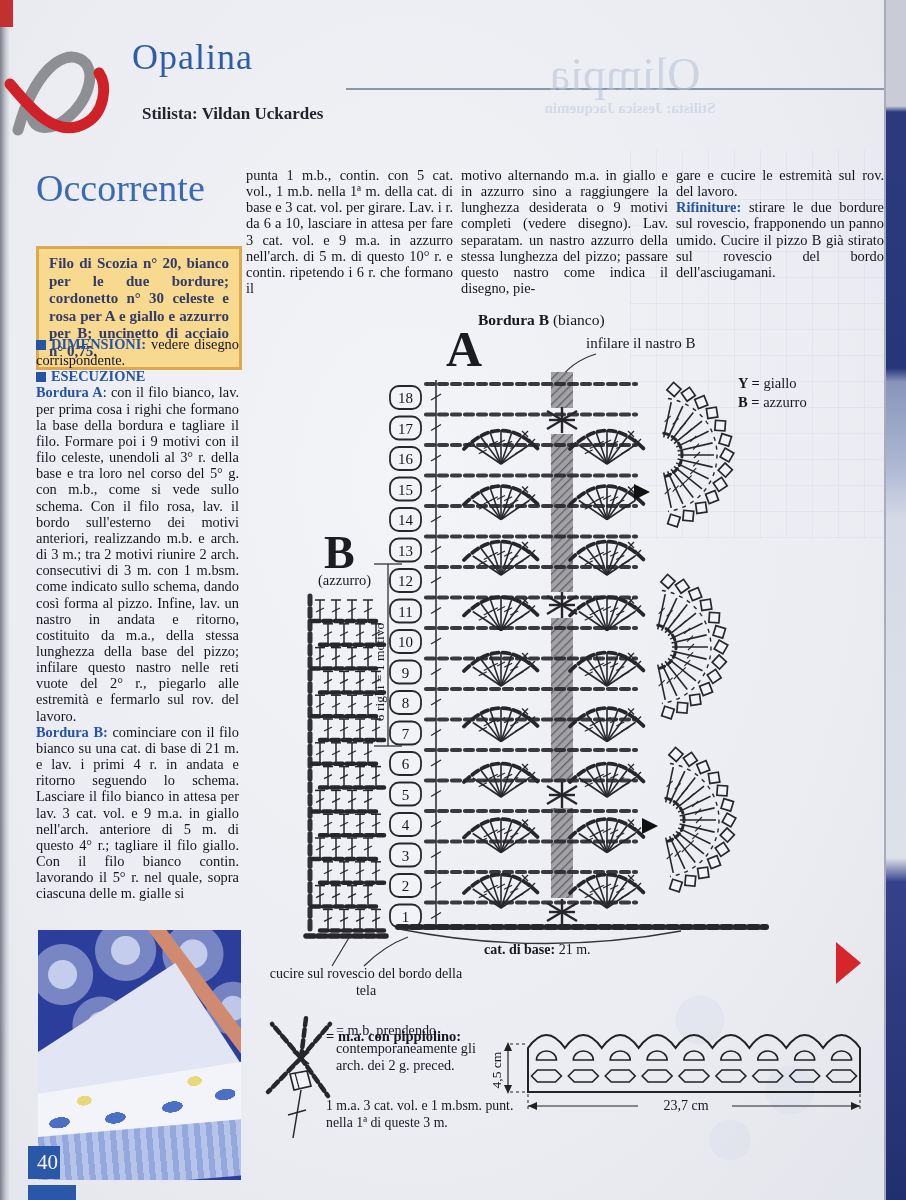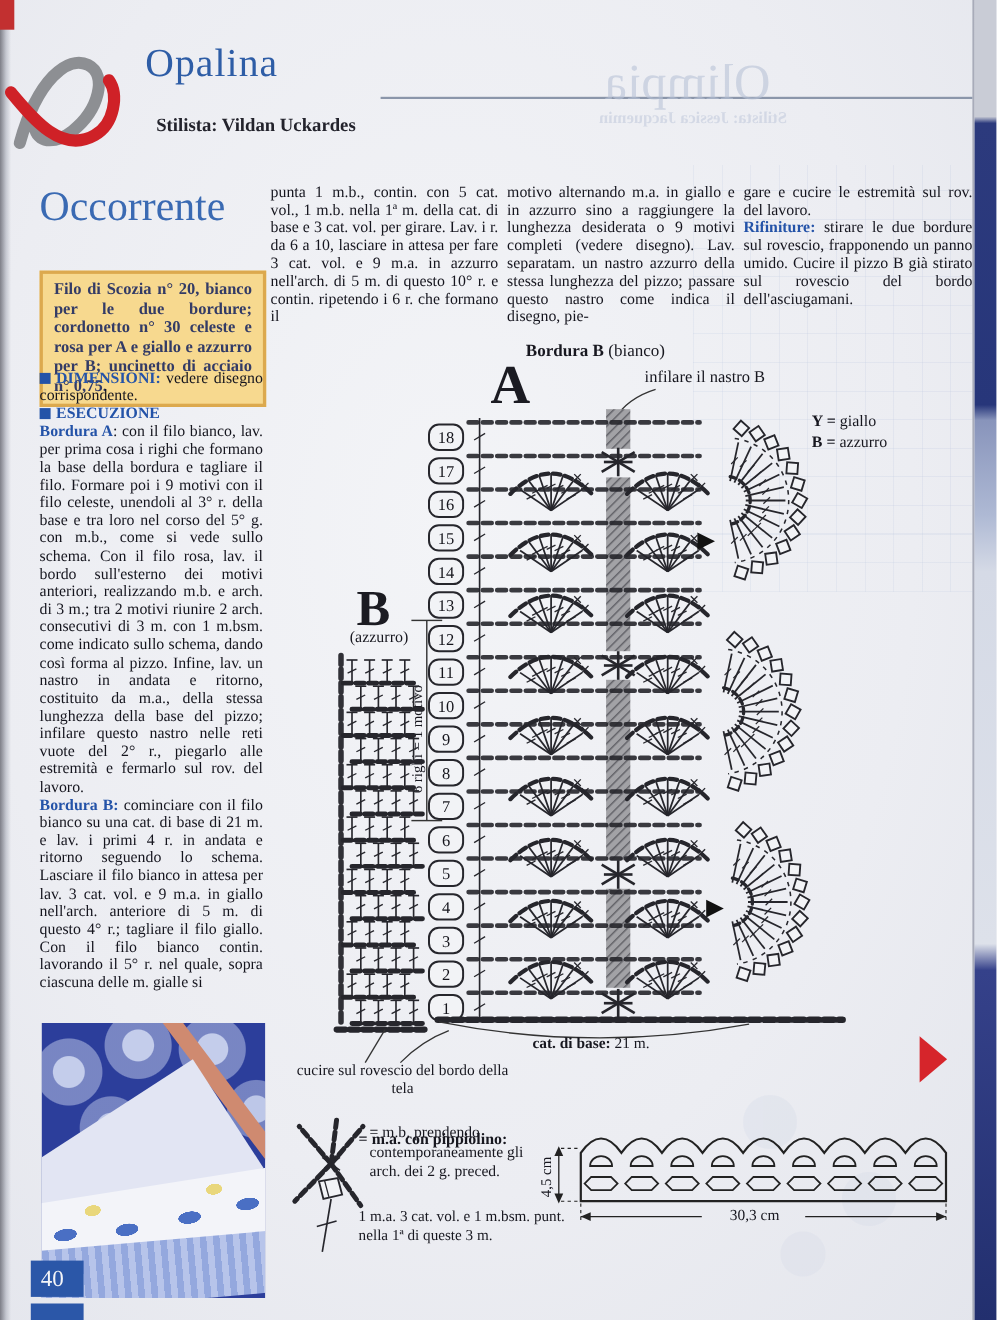--- a/index.html
+++ b/index.html
@@ -44,21 +44,21 @@
   .ckey{left:738px;top:374px;font-size:14.5px;line-height:19px;}
   .motif-note{left:318px;top:664px;width:124px;text-align:center;font-size:13.5px;transform:rotate(-90deg);}
   .base-lbl{left:484px;top:942px;font-size:14px;}
   .sew-note{left:268px;top:966px;width:196px;text-align:center;font-size:14px;line-height:16.5px;}
   .leg1-t{left:336px;top:1022px;width:162px;font-size:14.2px;line-height:17.6px;}
   .leg2-b{left:326px;top:1028px;width:220px;font-size:14.5px;font-weight:bold;}
   .leg2-t{left:326px;top:1098px;width:214px;font-size:13.8px;line-height:16.8px;}
   .dimh{left:464px;top:1062px;width:66px;text-align:center;font-size:13.5px;transform:rotate(-90deg);}
   .dimw{left:640px;top:1098px;width:92px;text-align:center;font-size:14px;}
   
-  .pnum{left:28px;top:1146px;width:48px;height:33px;background:#2b57a8;color:#f4f5f8;font-size:21px;line-height:33px;padding-left:9px;box-sizing:border-box;}
+  .pnum{left:28px;top:1146px;width:32px;height:33px;background:#2b57a8;color:#f4f5f8;font-size:21px;line-height:33px;padding-left:9px;box-sizing:border-box;}
   .pbar{left:28px;top:1185px;width:48px;height:15px;background:#2b57a8;}
   .red-arrow{left:836px;top:942px;width:0;height:0;border-left:25px solid #d6252b;border-top:21px solid transparent;border-bottom:21px solid transparent;}
   
   .photo{left:38px;top:930px;width:203px;height:250px;background:#2c3e9b;overflow:hidden;}
   .ph-doily{position:absolute;left:-14px;top:-20px;width:240px;height:160px;transform:rotate(-9deg);
     background:
       radial-gradient(circle at 42px 52px, #c4cdeb 0 14px, rgba(196,205,235,.5) 15px 30px, transparent 31px),
       radial-gradient(circle at 108px 38px, #c4cdeb 0 14px, rgba(196,205,235,.5) 15px 30px, transparent 31px),
       radial-gradient(circle at 174px 52px, #c4cdeb 0 14px, rgba(196,205,235,.5) 15px 30px, transparent 31px),
       radial-gradient(circle at 72px 108px, #bdc7e8 0 13px, rgba(189,199,232,.5) 14px 28px, transparent 29px),
@@ -951,21 +951,21 @@
       <line x1="22" y1="28" x2="40" y2="28" stroke="#222" stroke-width="1" stroke-dasharray="3 3"></line>
       <line x1="22" y1="76" x2="40" y2="76" stroke="#222" stroke-width="1" stroke-dasharray="3 3"></line>
       <line x1="40" y1="90" x2="150" y2="90" stroke="#222" stroke-width="1.2"></line>
       <line x1="244" y1="90" x2="372" y2="90" stroke="#222" stroke-width="1.2"></line>
       <polygon points="40,90 49,86 49,94" fill="#222"></polygon>
       <polygon points="372,90 363,86 363,94" fill="#222"></polygon>
       <line x1="40" y1="78" x2="40" y2="94" stroke="#222" stroke-width="1" stroke-dasharray="3 3"></line>
       <line x1="372" y1="78" x2="372" y2="94" stroke="#222" stroke-width="1" stroke-dasharray="3 3"></line>
     </svg>
   <div class="abs dimh">4,5 cm</div>
-  <div class="abs dimw">30,3 cm</div>
+  <div class="abs dimw">23,7 cm</div>
 
   <div class="abs photo">
     <div class="ph-doily"></div>
     <div class="ph-pink"></div>
     <div class="ph-fabric"></div>
     <div class="ph-lace"></div>
     <div class="ph-ruffle"></div>
   </div>
 
   <div class="abs pnum">40</div>

